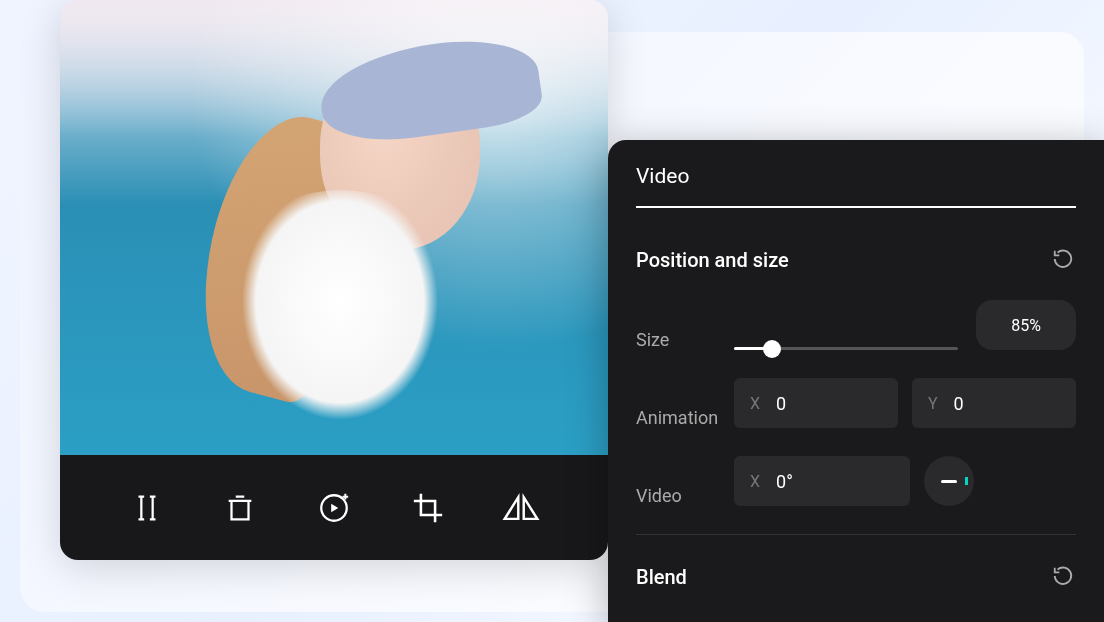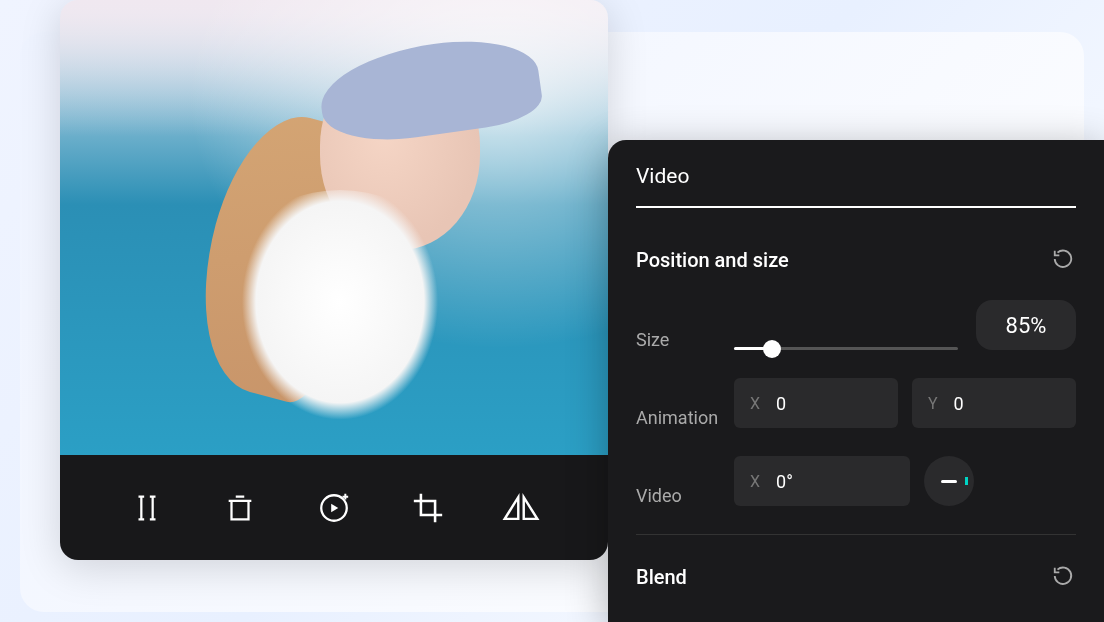--- a/index.html
+++ b/index.html
@@ -203,21 +203,21 @@
     }
     
     .value-box {
       width: 100px;
       height: 50px;
       background: #2a2a2c;
       border-radius: 16px;
       display: flex;
       align-items: center;
       justify-content: center;
-      font-size: 22px;
+      font-size: 16px;
       color: #fff;
     }
     
     .input-group {
       display: flex;
       gap: 14px;
       flex: 1;
     }
     
     .xy-box {

